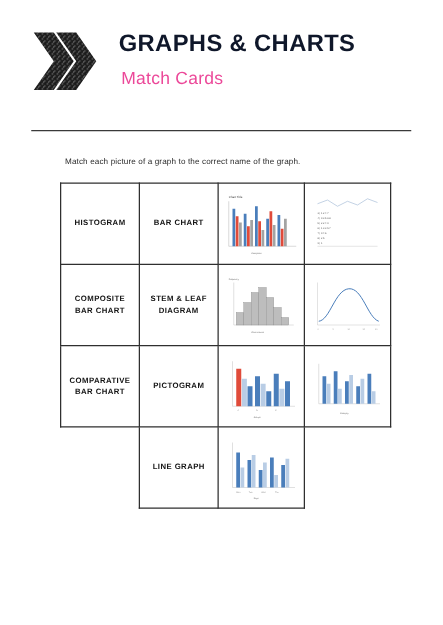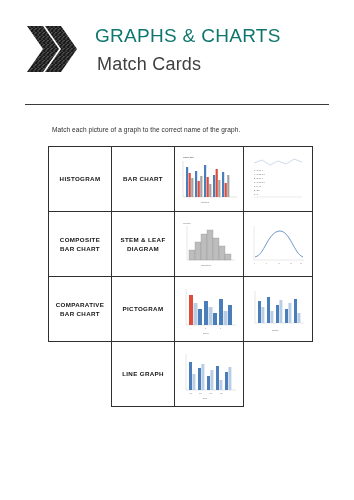--- a/index.html
+++ b/index.html
@@ -29,29 +29,29 @@
     width:56px;height:56px;
   }
   .logo svg{display:block;}
   .title-block{
     position:absolute;
     left:95px;top:26px;
     right:20px;
   }
   .doc-title{
     font-size:19px;
-    font-weight:normal;
+    font-weight:bold;
     letter-spacing:0.3px;
-    color:#0f766e;
+    color:#0f172a;
     line-height:1.1;
     margin:0;
   }
   .doc-subtitle{
-    font-size:18px;
-    color:#404040;
+    font-size:14px;
+    color:#ec4899;
     font-weight:normal;
     margin:7px 0 0 2px;
     letter-spacing:0.2px;
   }
   .header-rule{
     position:absolute;
     left:25px;right:25px;top:104px;
     height:1px;
     background:#3a3a3a;
   }

